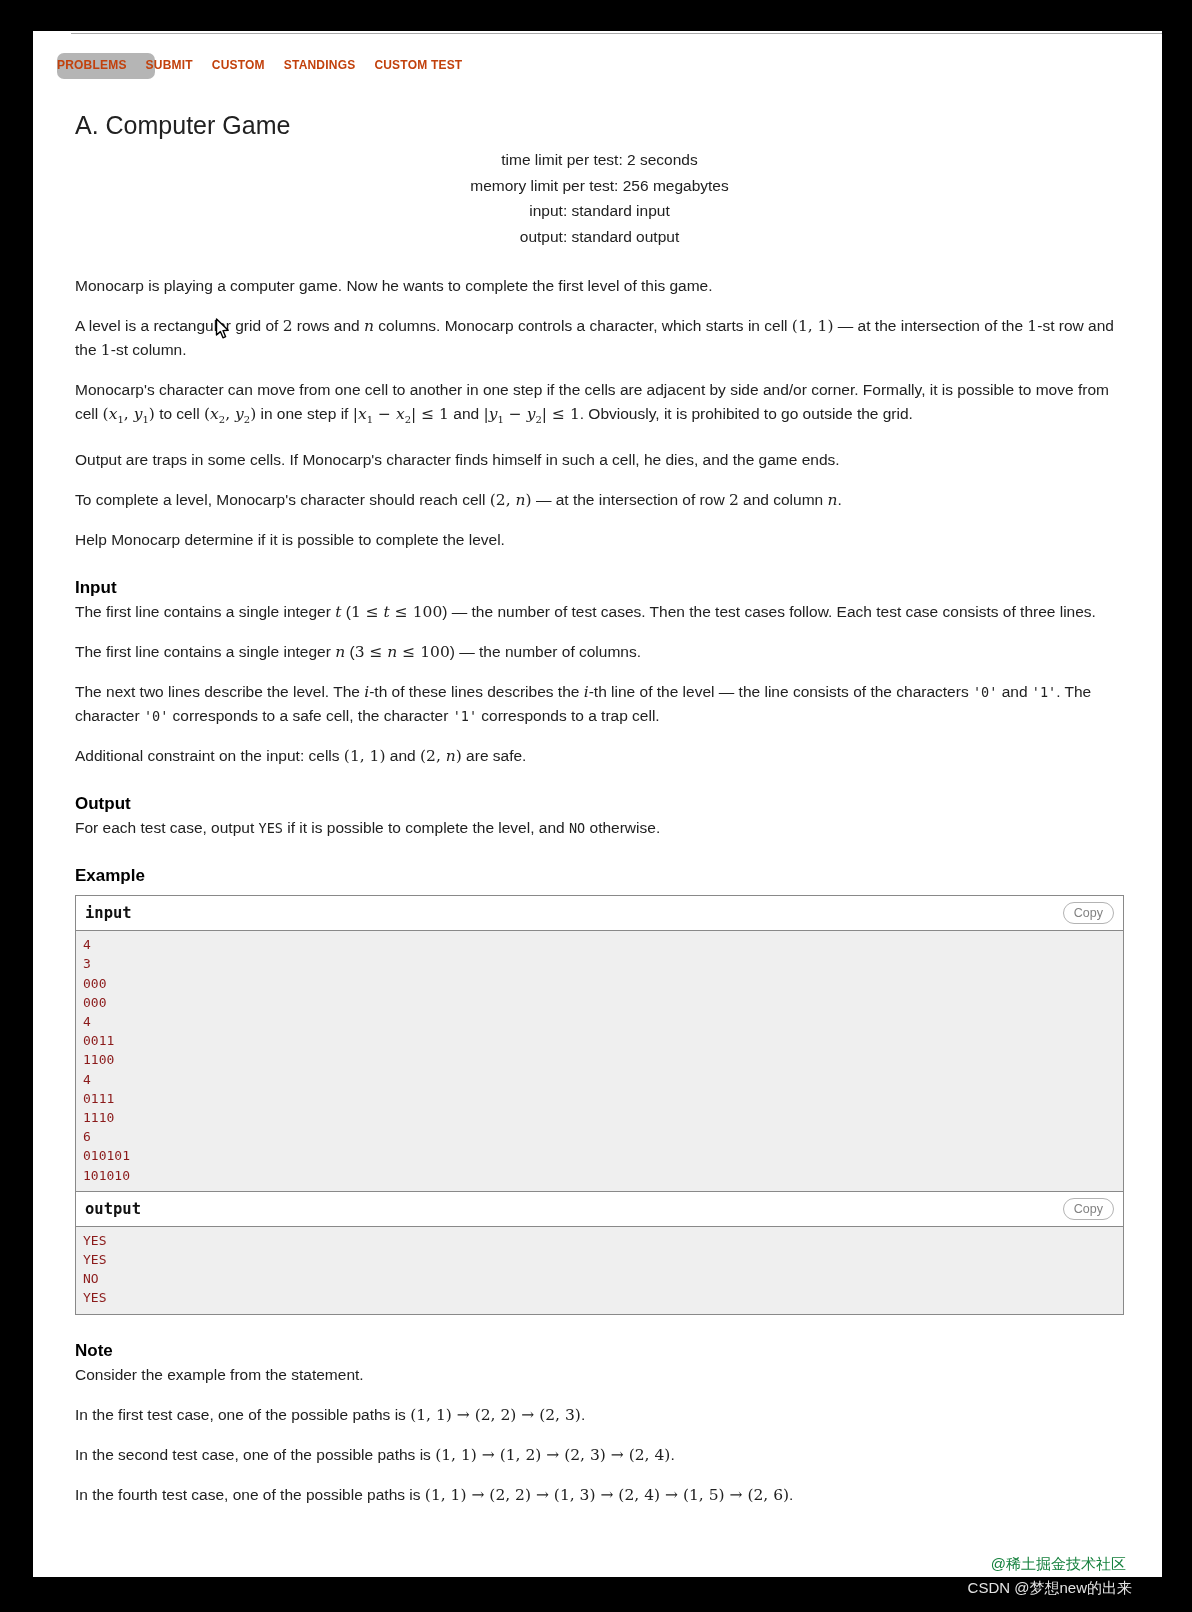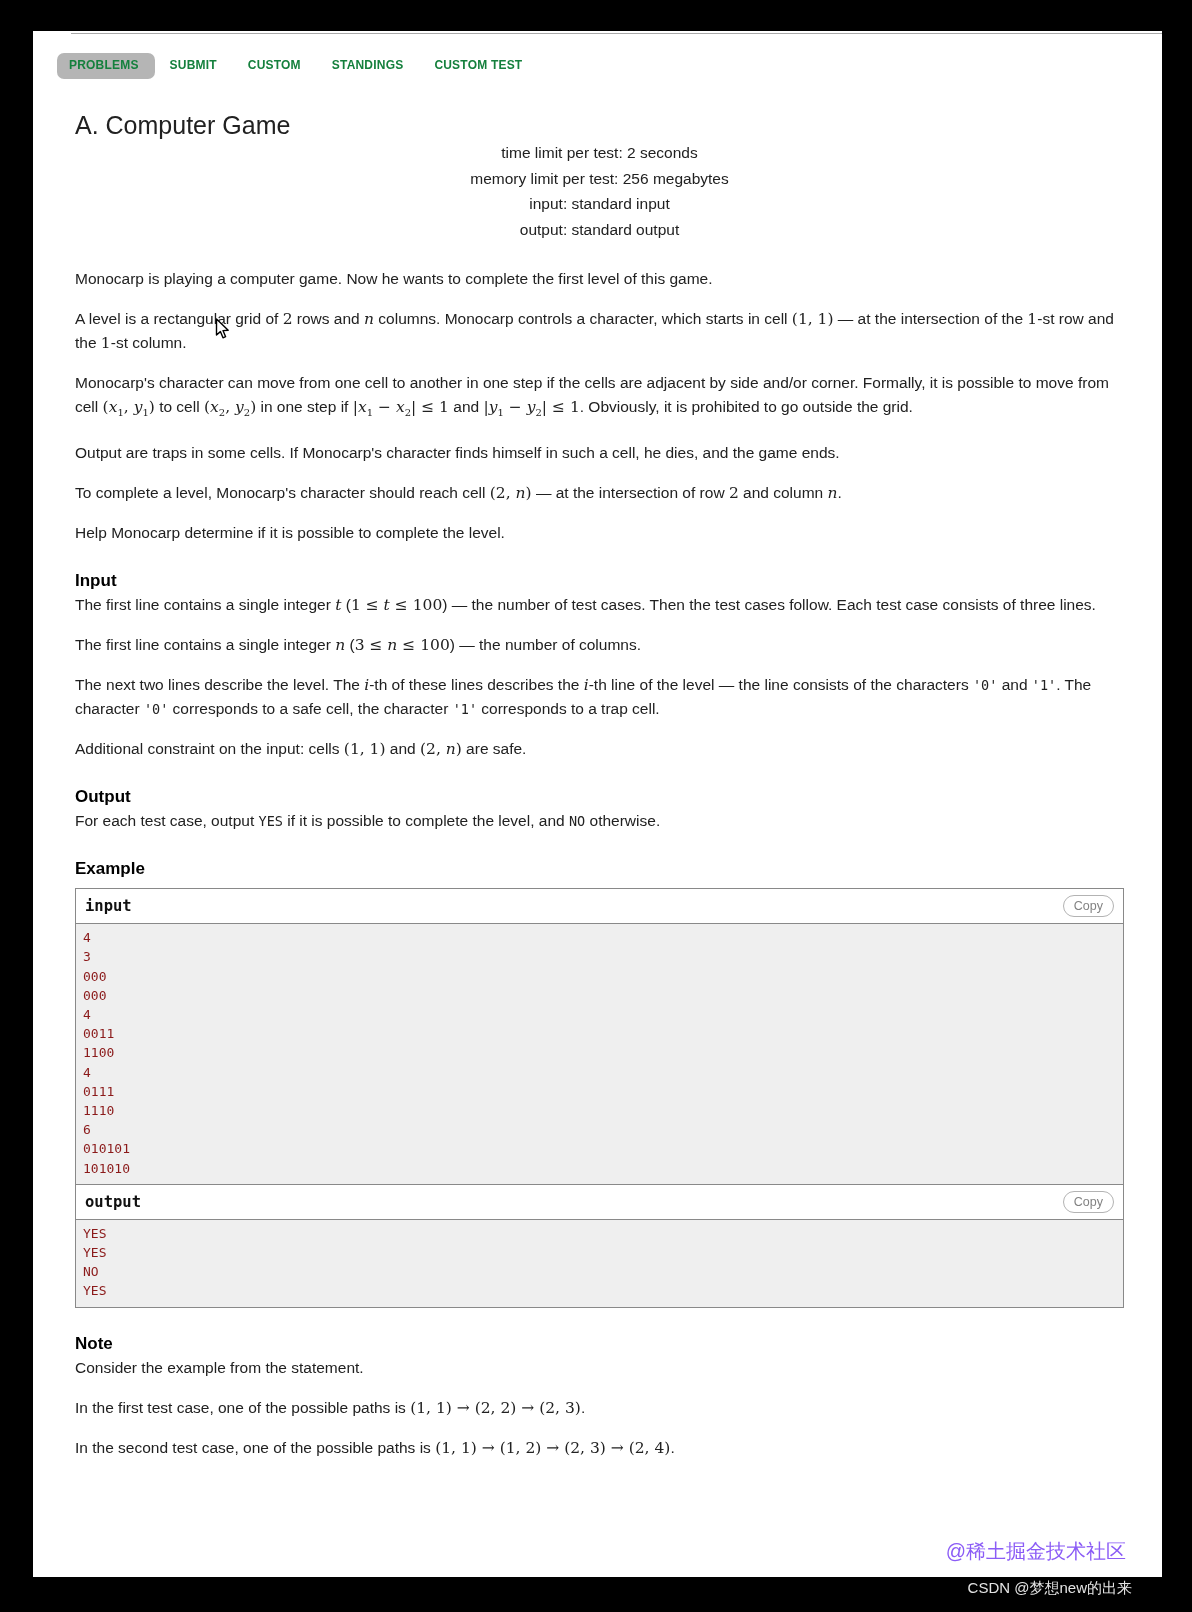--- a/index.html
+++ b/index.html
@@ -17,32 +17,32 @@
   .page-topline { border-top:1px solid #a9a9a9; margin:2px 0 0 38px; height:0; }
 
   
   .top-nav { position:relative; margin:21px 0 0 24px; height:26px; }
   .active-pill {
     position:absolute; left:0px; top:-2px; width:98px; height:26px;
     background:#b5b5b5; border-radius:7px; z-index:0;
   }
   .nav-item {
     position:relative; z-index:1; display:inline-block;
-    font-size:12px; font-weight:bold; color:#15803d;
-    letter-spacing:.2px; margin:3px 19px 0 12px; cursor:pointer;
+    font-size:12px; font-weight:bold; color:#c2410c;
+    letter-spacing:.2px; margin:3px 19px 0 0; cursor:pointer;
   }
   .nav-item:first-child { margin-left:11px; }
 
   
   .content { padding:0 38px 0 42px; }
   .problem-title {
     margin:30px 0 0 0; 
     font-size:25px; font-weight:normal; color:#212121;
   }
-  .limits { margin-top:0; text-align:center; }
+  .limits { margin-top:7px; text-align:center; }
   .limit-line { font-size:15.5px; color:#212121; line-height:25.5px; }
 
   
   .para { font-size:15.5px; color:#212121; line-height:24px; margin:16px 0; }
   .para:first-of-type { margin-top:25px; }
   .seg-math { font-family:"DejaVu Serif", serif; font-size:15.5px; white-space:nowrap; }
   .seg-math i { font-style:italic; }
   .seg-math sub { font-size:10px; }
   .seg-code { font-family:"DejaVu Sans Mono", monospace; font-size:13.5px; }
   .sec-title { font-size:17px; font-weight:bold; color:#000; margin:26px 0 2px 0; }
@@ -62,22 +62,22 @@
   }
   .ex-code {
     margin:0; background:#efefef; padding:4px 7px 6px 7px;
     font-family:"DejaVu Sans Mono", monospace; font-size:13px; line-height:19.2px;
     color:#8b1a1a; border-bottom:1px solid #898989; white-space:pre;
   }
   .ex-code:last-child { border-bottom:none; }
 
   
   .wm-juejin {
-    position:absolute; right:36px; bottom:12px;
-    font-size:20px; color:#8b5cf6;
+    position:absolute; right:36px; bottom:3px;
+    font-size:15px; color:#15803d;
   }
   .wm-csdn {
     position:absolute; right:60px; top:1579px;
     font-size:15px; color:#e3e3e3;
   }
 
   
   .cursor { position:absolute; left:215px; top:318px; z-index:10; }
 </style>
 </head>
@@ -142,20 +142,21 @@
       <pre class="ex-code">YES
 YES
 NO
 YES</pre>
     </div>
 
     <h2 class="sec-title">Note</h2>
     <p class="para"><span class="seg-text">Consider the example from the statement.</span></p>
     <p class="para"><span class="seg-text">In the first test case, one of the possible paths is </span><span class="seg-math">(1, 1) → (2, 2) → (2, 3)</span><span class="seg-text">.</span></p>
     <p class="para"><span class="seg-text">In the second test case, one of the possible paths is </span><span class="seg-math">(1, 1) → (1, 2) → (2, 3) → (2, 4)</span><span class="seg-text">.</span></p>
+    <p class="para"><span class="seg-text">In the fourth test case, one of the possible paths is </span><span class="seg-math">(1, 1) → (2, 2) → (1, 3) → (2, 4) → (1, 5) → (2, 6)</span><span class="seg-text">.</span></p>
   </div>
 
   <div class="wm-juejin">@稀土掘金技术社区</div>
 </div>
 
 <div class="wm-csdn">CSDN @梦想new的出来</div>
 
 <svg class="cursor" width="16" height="22" viewBox="0 0 16 22">
   <path d="M1.5 1 L1.5 17 L5.4 13.6 L8 19.8 L10.6 18.7 L8 12.6 L13.2 12.3 Z" fill="#ffffff" stroke="#000000" stroke-width="1.4" stroke-linejoin="round"></path>
 </svg>

